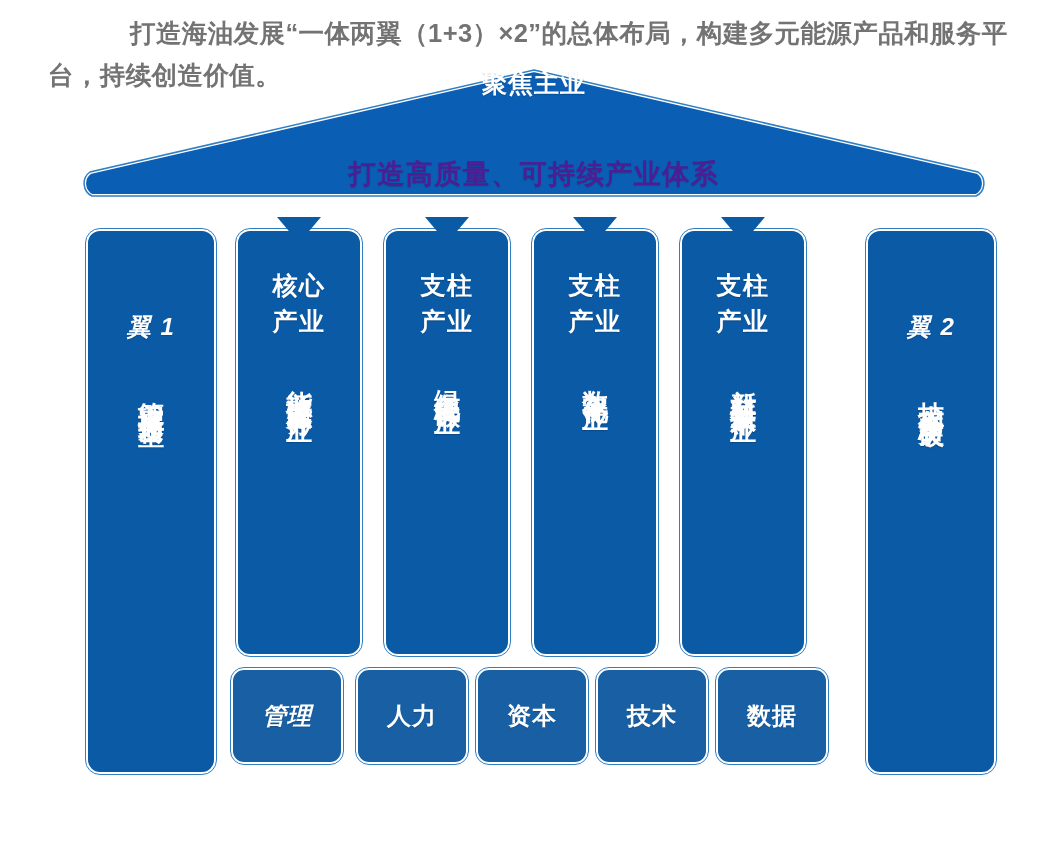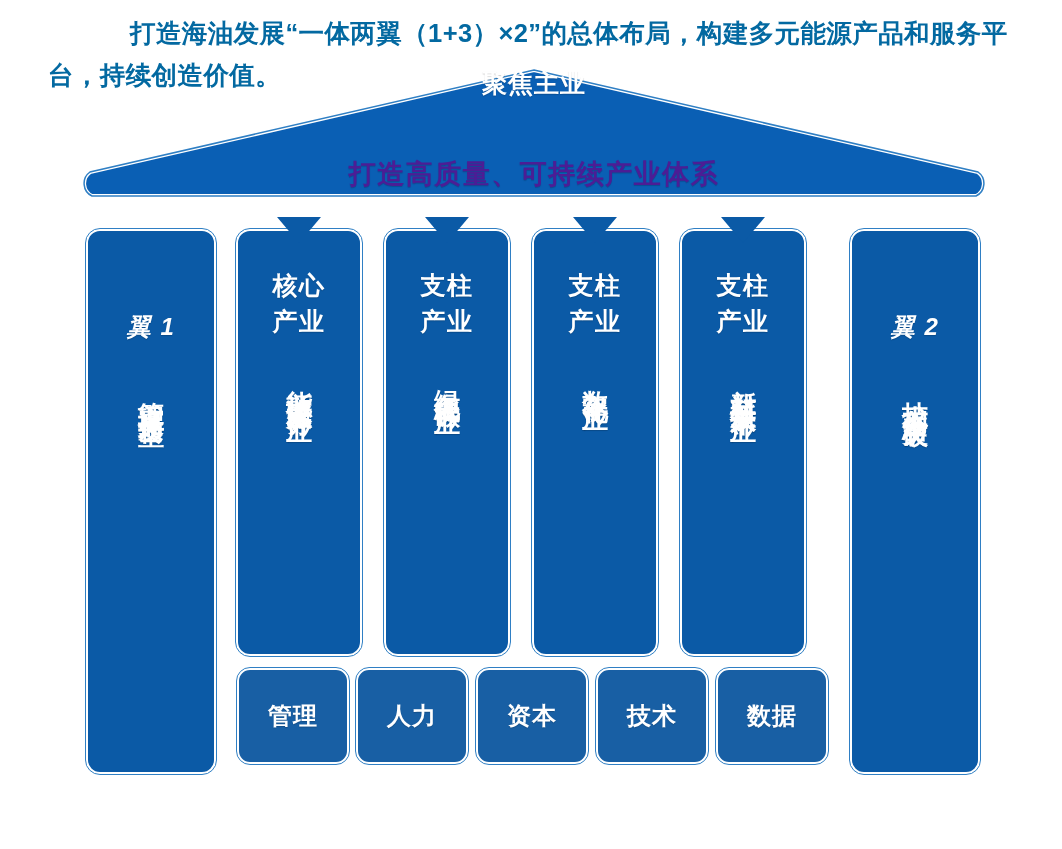--- a/index.html
+++ b/index.html
@@ -11,21 +11,21 @@
     position:relative;
   }
 
   
   .headline{
     position:absolute;
     left:48px; top:12px;
     width:975px;
     font-size:25.5px;
     line-height:42px;
-    color:#0369a1;
+    color:#737373;
     font-weight:700;
     letter-spacing:.4px;
     text-indent:82px;
   }
 
   
   .roof-wrap{
     position:absolute;
     left:78px; top:68px;
     width:912px; height:132px;
@@ -184,28 +184,28 @@
       <div class="col-head">支柱
 产业</div>
       <div class="col-vert">数字化产业</div>
     </div>
     <div class="col pillar" style="left: 602px; width: 126px;">
       <div class="notch"></div>
       <div class="col-head">支柱
 产业</div>
       <div class="col-vert">新材料新技术产业</div>
     </div>
-    <div class="col wing" style="left: 772px; width: 130px;">
+    <div class="col wing" style="left: 788px; width: 130px;">
       <div class="col-head">翼 2</div>
       <div class="col-vert">技术创新突破</div>
     </div>
   </div>
 
 <div class="foundations" id="foundations">
-    <div class="fbox" style="left: 159px; width: 112px;">
+    <div class="fbox" style="left: 153px; width: 112px; font-style: italic;">
       <span>管理</span>
     </div>
     <div class="fbox" style="left: 278px; width: 112px; justify-content: center;">
       <span>人力</span>
     </div>
     <div class="fbox" style="left: 518px; width: 112px;">
       <span>技术</span>
     </div>
     <div class="fbox" style="left: 398px; width: 112px;">
       <span>资本</span>

